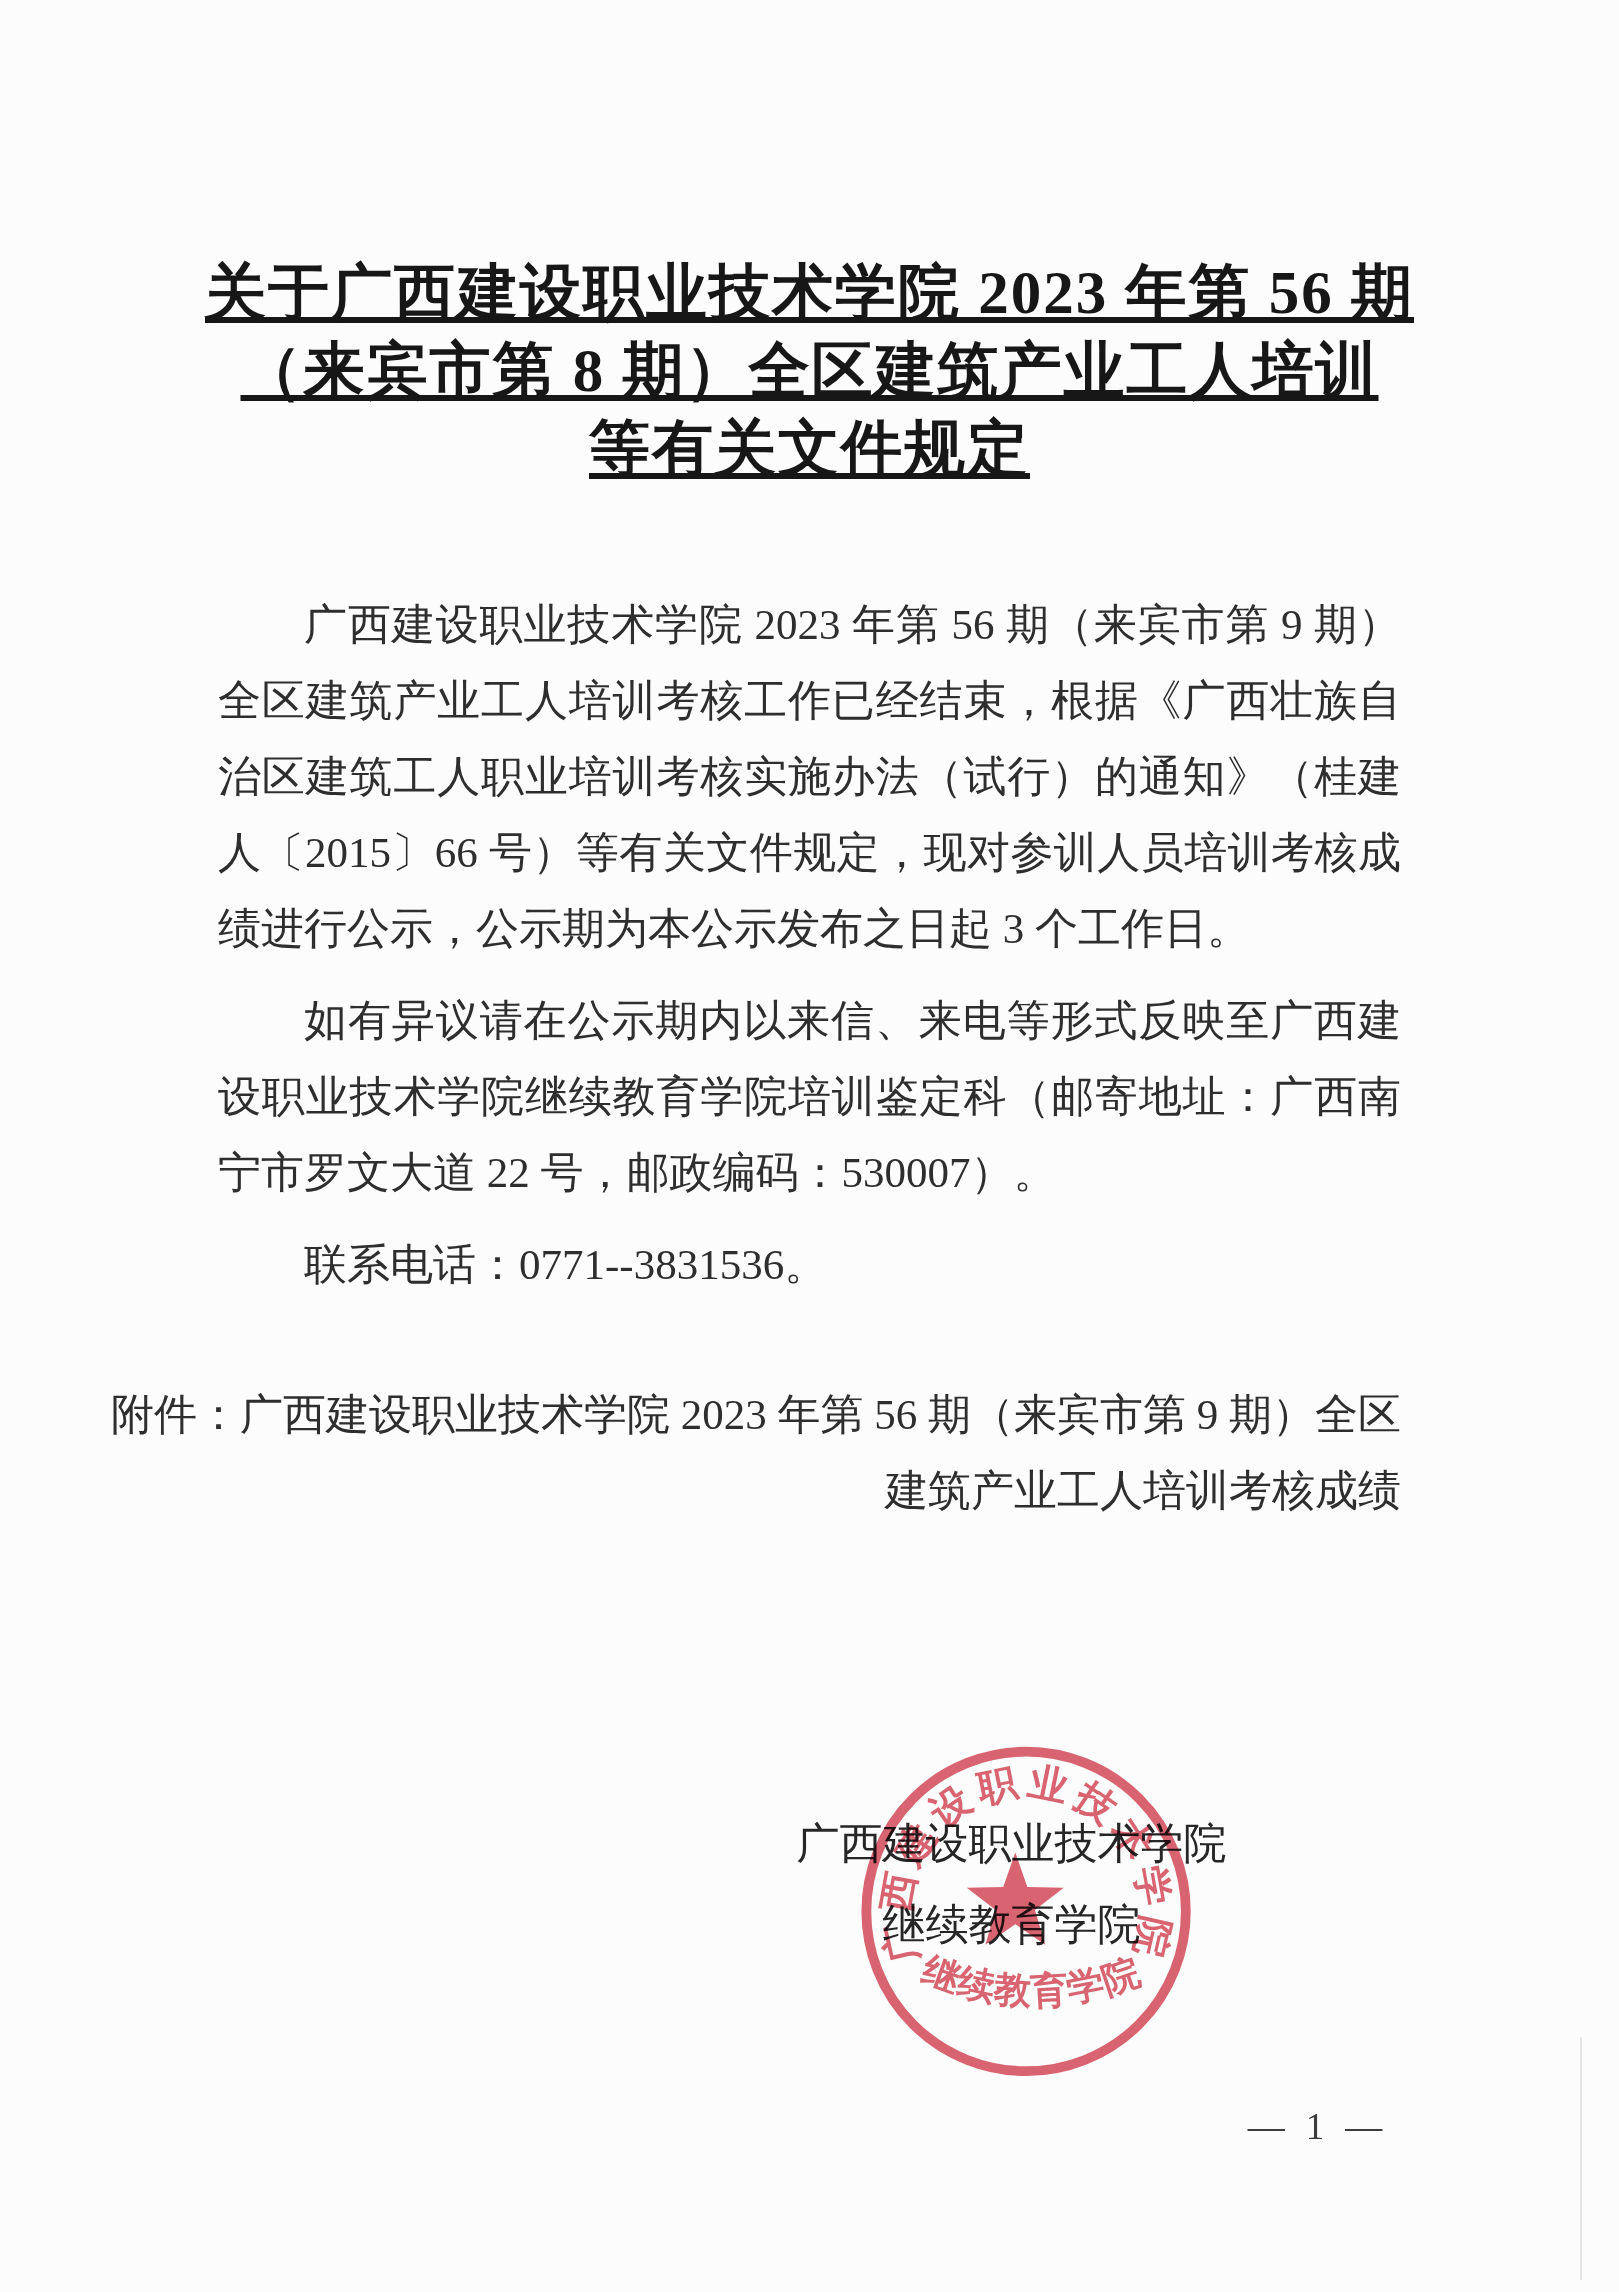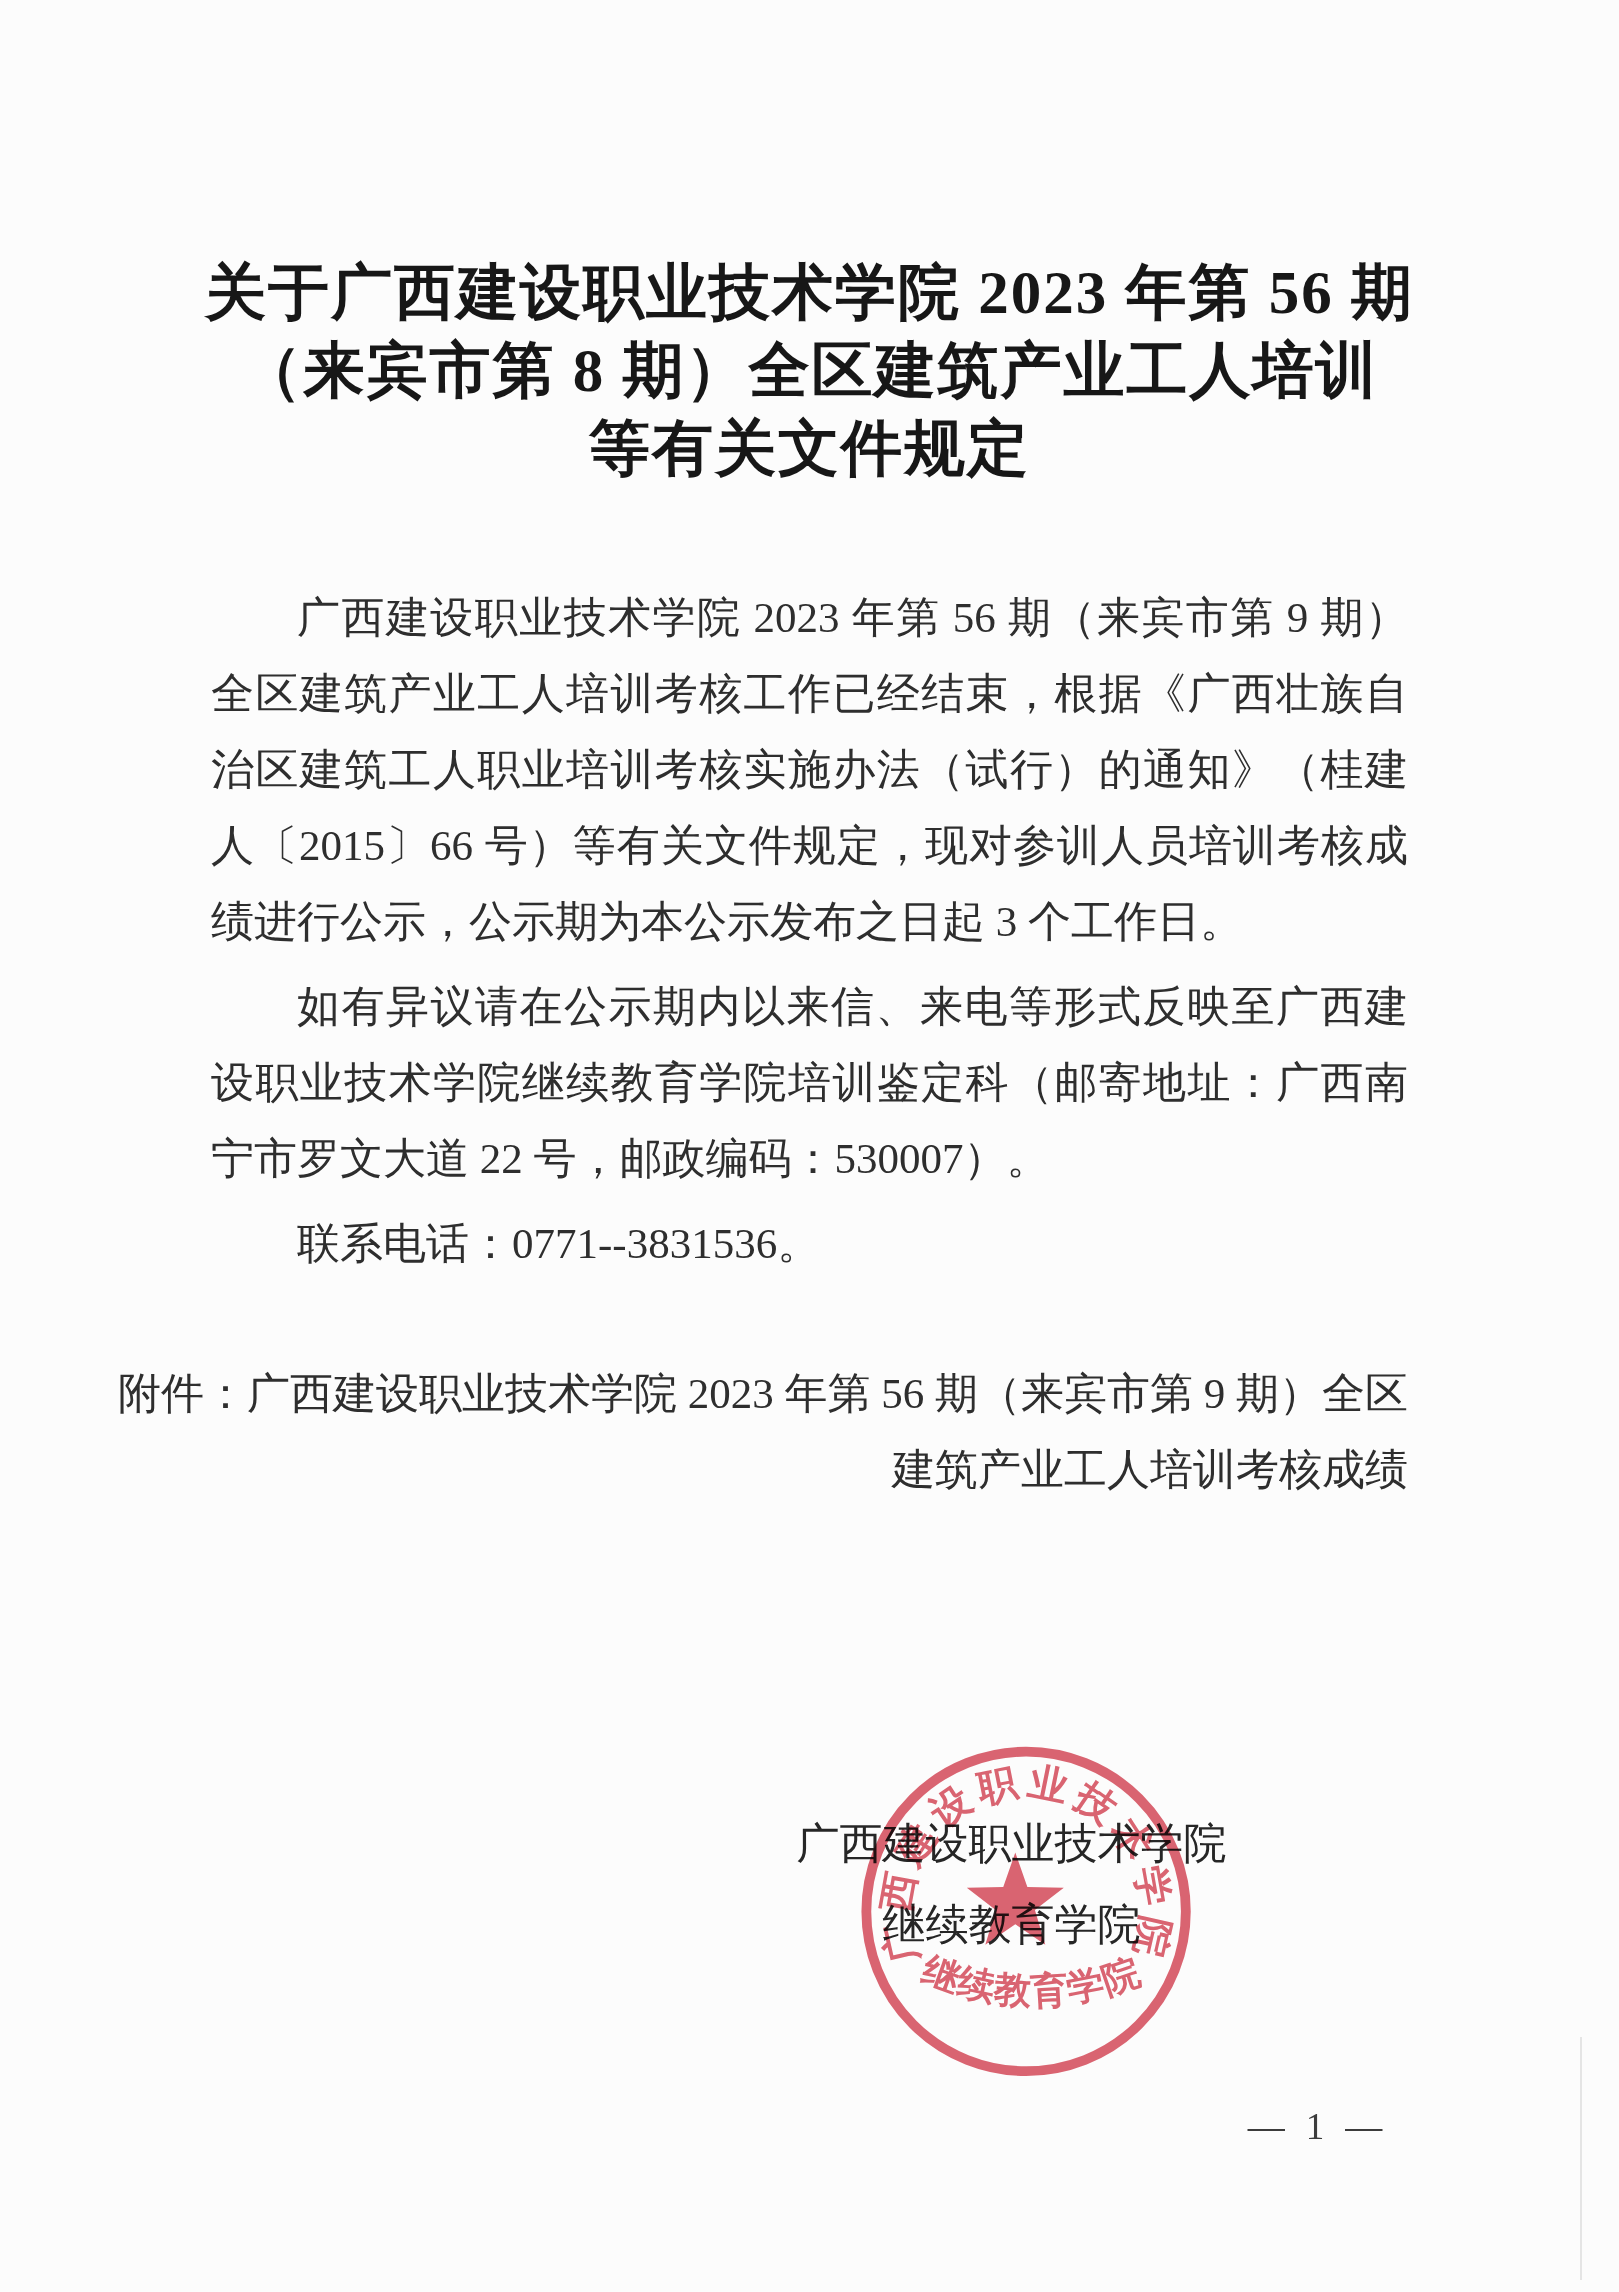--- a/index.html
+++ b/index.html
@@ -20,34 +20,35 @@
     position: absolute;
     top: 254px;
     left: 0;
     width: 1619px;
     text-align: center;
     font-weight: bold;
     font-size: 61px;
     line-height: 78px;
     letter-spacing: 2px;
     color: #171717;
+    text-decoration: underline;
   }
   
   .doc-body {
     position: absolute;
     top: 571px;
     left: 202px;
     width: 1215px;
     font-size: 43px;
     line-height: 76px;
     color: #2e2e2e;
     text-align: justify;
   }
   .doc-body p {
-    margin: 9px;
+    margin: 16px;
     padding: 0;
     text-indent: 2em;
   }
   
   .attachment {
     margin-top: 74px !important;
     padding-left: 247px;
     text-indent: -126px !important;
     text-align: right;
   }

